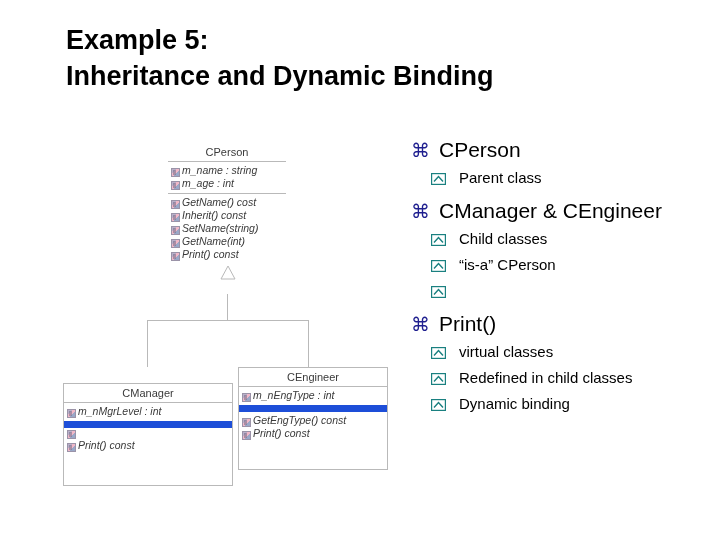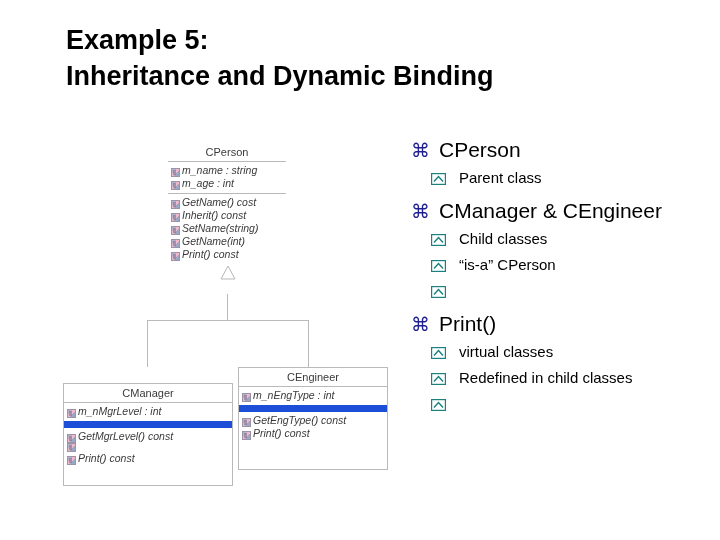--- a/index.html
+++ b/index.html
@@ -153,24 +153,20 @@
       <div class="cls-name">CManager</div>
       <div class="sect attrs">
         <div class="row">
           <span class="memicon"></span>
           <span class="txt">m_nMgrLevel : int</span>
         </div>
       </div>
       <div class="sect ops">
         <div class="row">
           <span class="memicon"></span>
-          <span class="txt">GetMgrLevel() const</span>
-        </div>
-        <div class="row">
-          <span class="memicon"></span>
         </div>
         <div class="row">
           <span class="memicon"></span>
           <span class="txt">Print() const</span>
         </div>
       </div>
     </div>
 
     <div class="cls" id="cls-cengineer">
       <div class="cls-name">CEngineer</div>
@@ -267,20 +263,21 @@
         </span>
         <span class="txt">Redefined in child classes</span>
       </div>
       <div class="b2">
         <span class="glyph">
           <svg width="15" height="12" viewBox="0 0 15 12">
             <rect x="0.5" y="0.5" width="14" height="11" fill="#ffffff" stroke="#1a8080" stroke-width="1.4"></rect>
             <polyline points="3,8.5 7.5,3.5 12,8.5" fill="none" stroke="#1a8080" stroke-width="1.4"></polyline>
           </svg>
         </span>
+        <span class="txt">Dynamic binding</span>
       </div>
     </div>
   </div>
 
   <div class="footer">
     
     
     
   </div>
 

